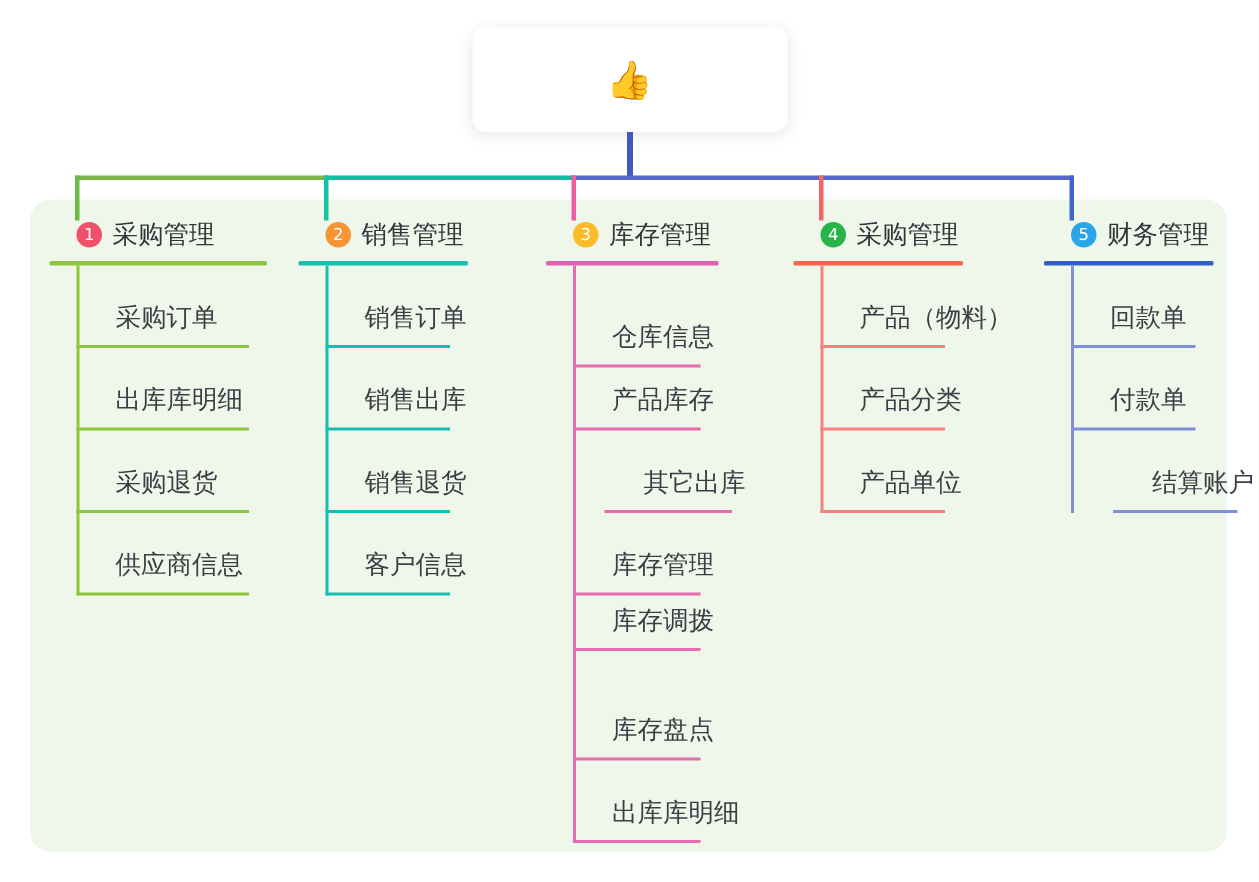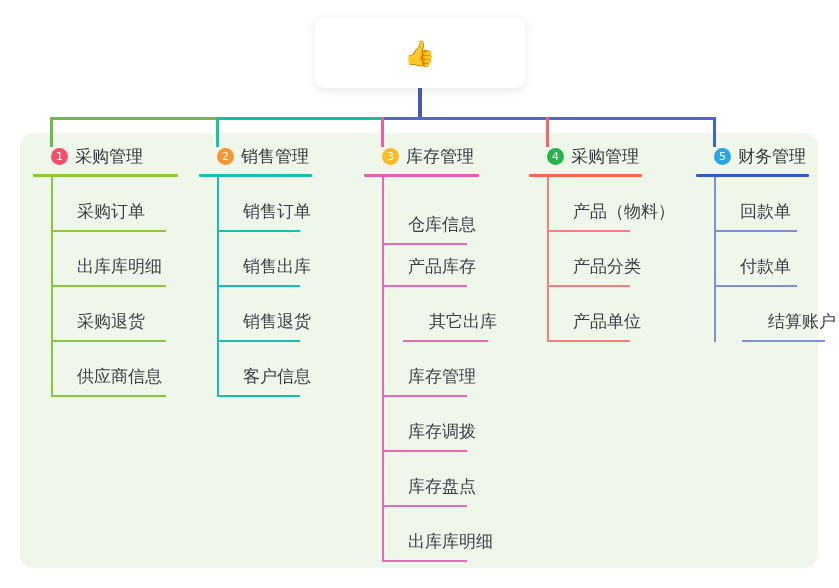--- a/index.html
+++ b/index.html
@@ -214,21 +214,21 @@
           <div class="item-rule" style="width: 85px; background: rgb(232, 107, 176);"></div>
         </div>
         <div class="item" style="top: 144px; width: 85px; margin-left: 21px;">
           <span class="item-label">其它出库</span>
           <div class="item-rule" style="width: 85px; background: rgb(232, 107, 176);"></div>
         </div>
         <div class="item" style="top: 199px; width: 85px;">
           <span class="item-label">库存管理</span>
           <div class="item-rule" style="width: 85px; background: rgb(232, 107, 176);"></div>
         </div>
-        <div class="item" style="top: 254px; width: 85px;">
+        <div class="item" style="top: 236px; width: 85px;">
           <span class="item-label">库存调拨</span>
           <div class="item-rule" style="width: 85px; background: rgb(232, 107, 176);"></div>
         </div>
         <div class="item" style="top: 309px; width: 85px;">
           <span class="item-label">库存盘点</span>
           <div class="item-rule" style="width: 85px; background: rgb(232, 107, 176);"></div>
         </div>
         <div class="item" style="top: 364px; width: 85px;">
           <span class="item-label">出库库明细</span>
           <div class="item-rule" style="width: 85px; background: rgb(232, 107, 176);"></div>

